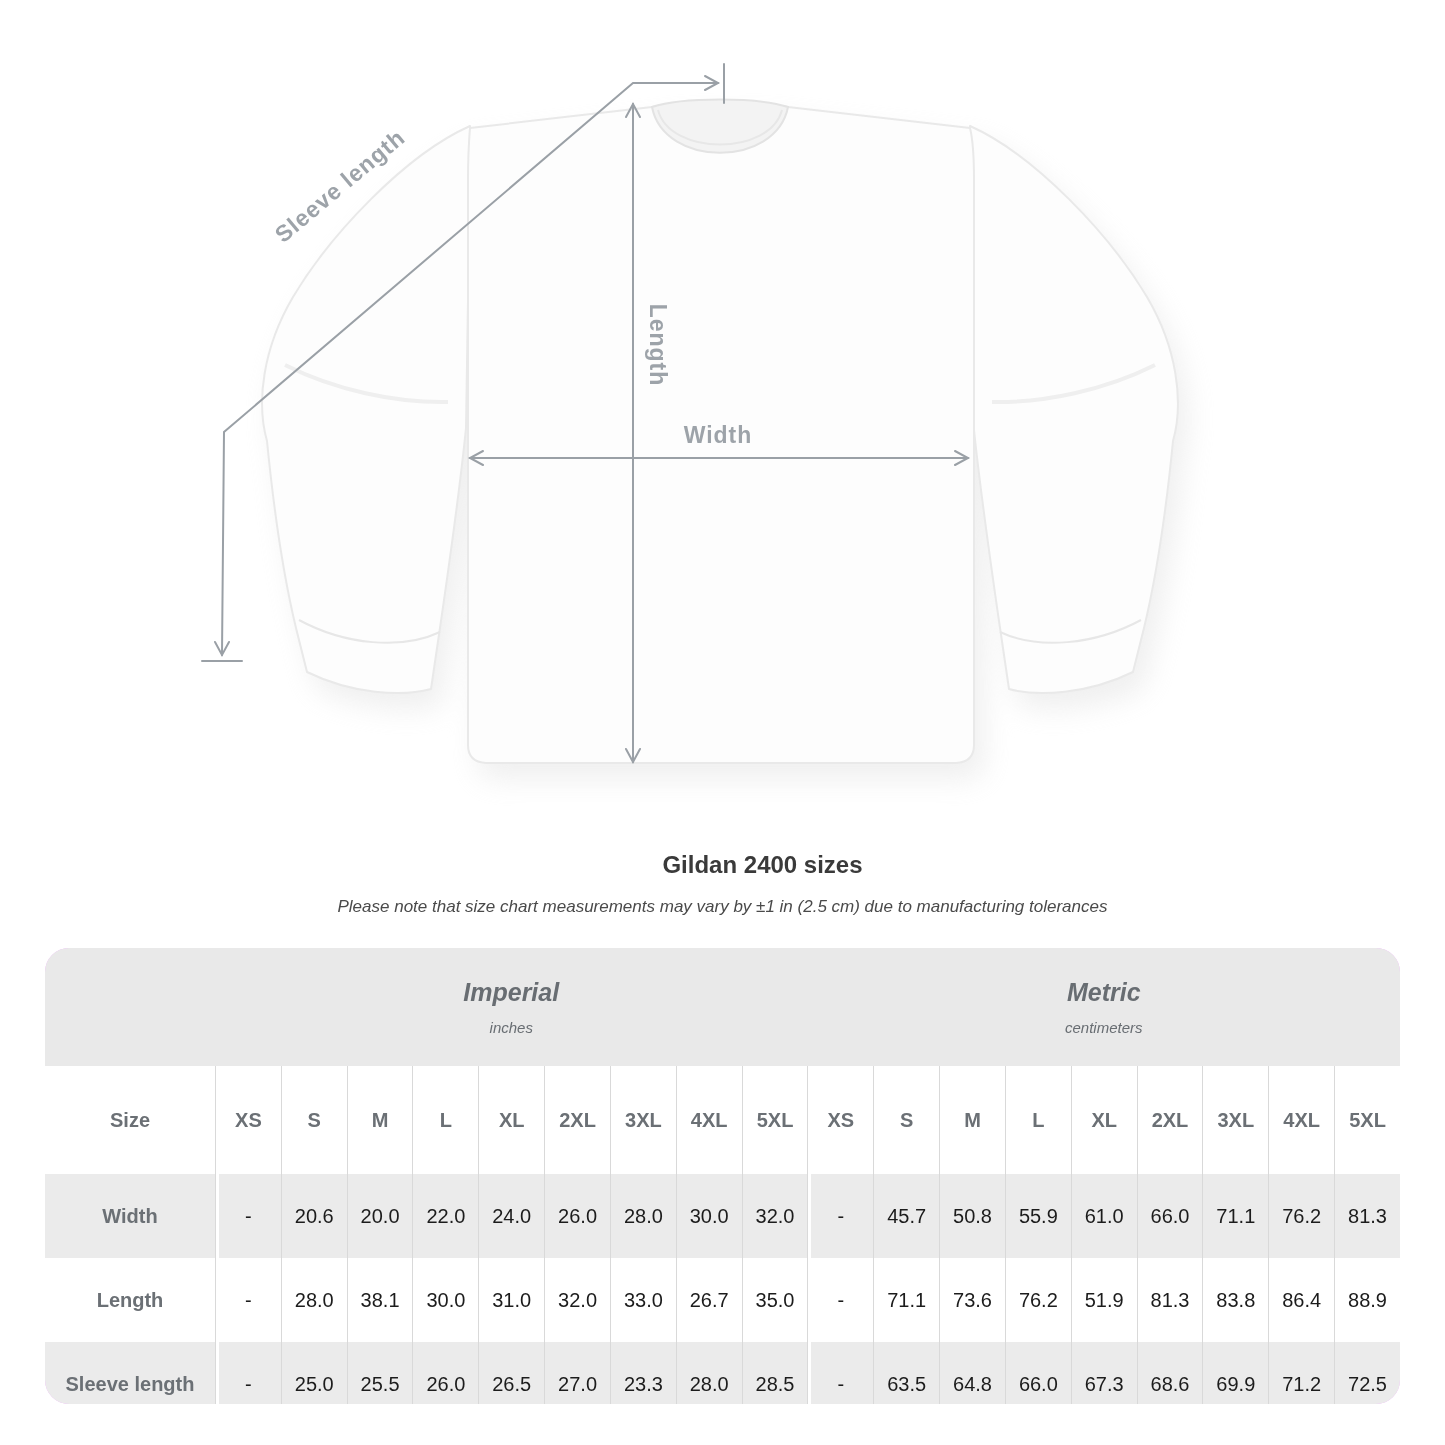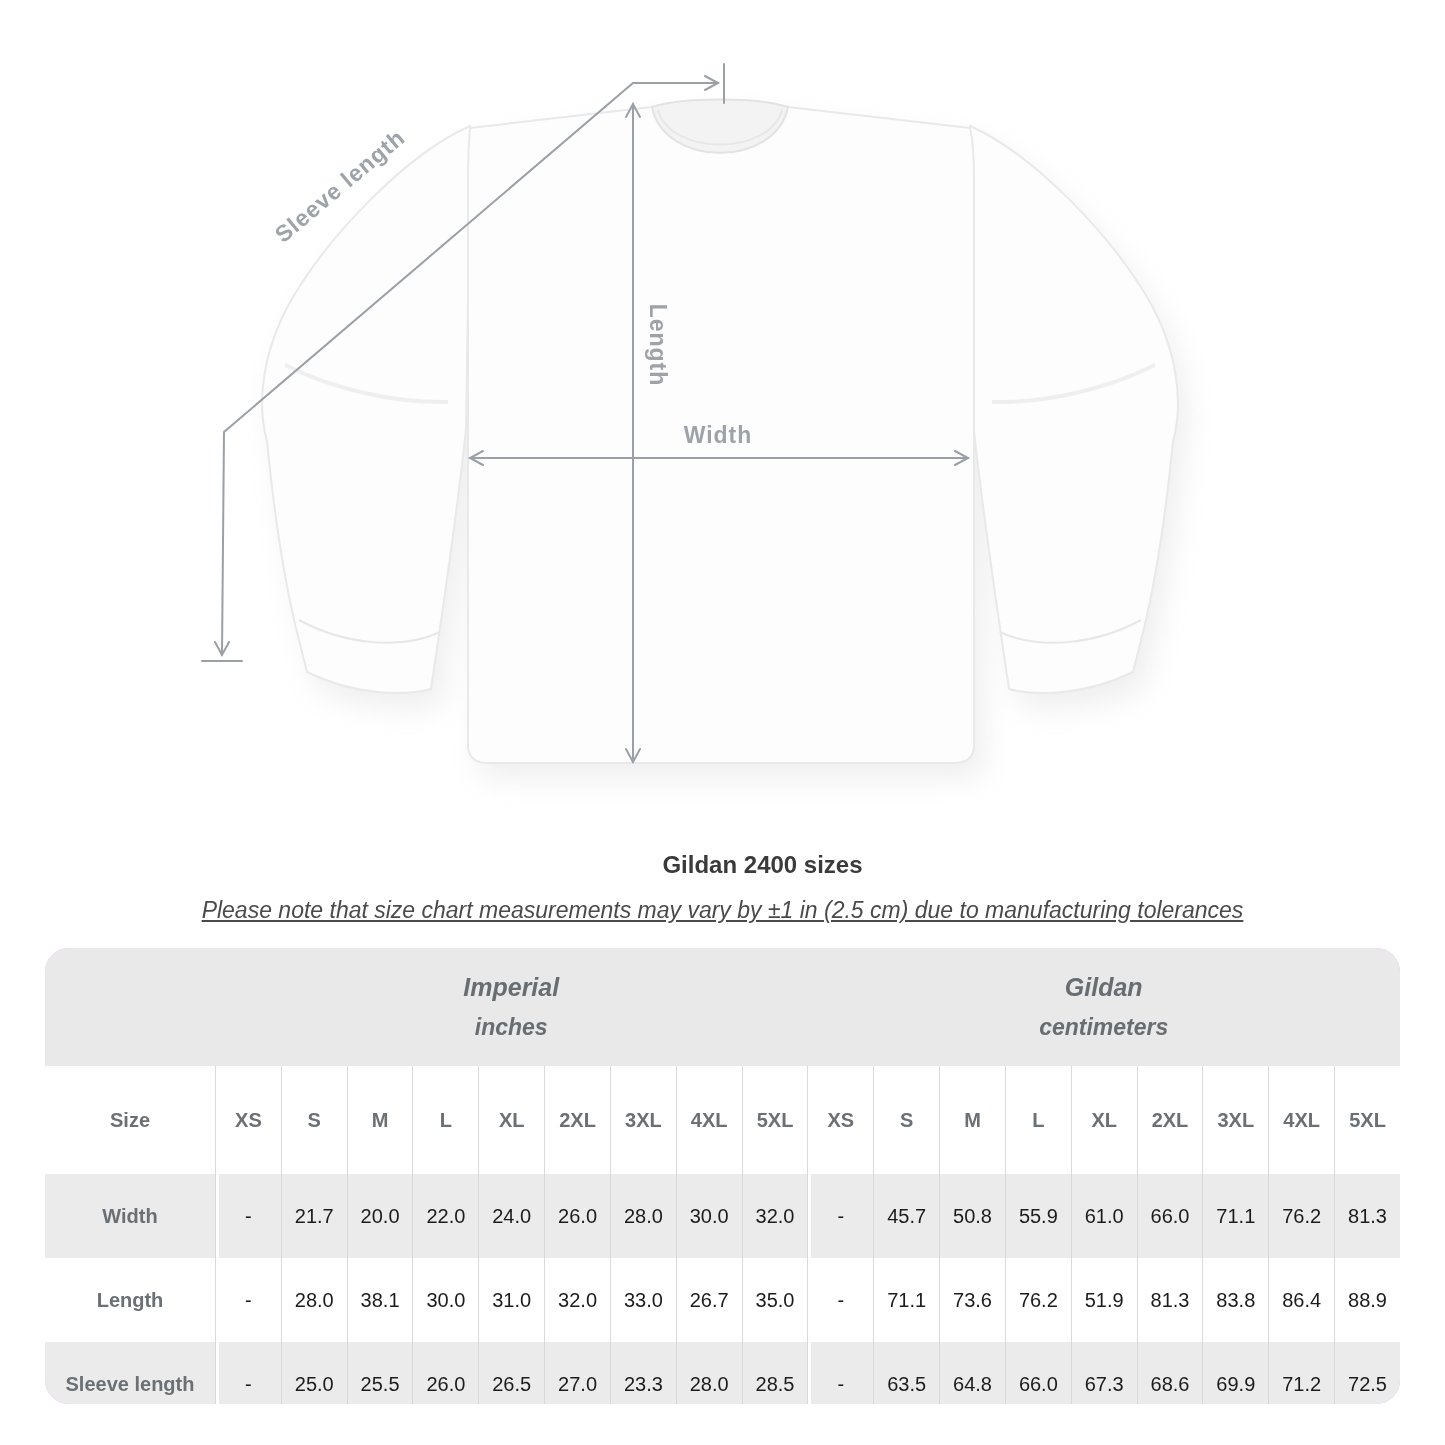--- a/index.html
+++ b/index.html
@@ -9,35 +9,35 @@
   }
   .stage{position:absolute;inset:0;}
   svg.diagram{position:absolute;top:0;left:0;}
   .m-label{font-weight:bold;font-size:23px;fill:#9da3a9;letter-spacing:1px;}
   .title{
     position:absolute;top:851px;left:0;width:100%;text-align:center;
     font-size:24px;font-weight:bold;color:#3a3a3a;margin-left:40px;
   }
   .subtitle{
     position:absolute;top:897px;left:0;width:100%;text-align:center;
-    font-size:23px;font-style:italic;color:#4a4a4a;text-decoration:underline;
+    font-size:17px;font-style:italic;color:#4a4a4a;
   }
   .table-wrap{
     position:absolute;top:948px;left:45px;width:1355px;height:456px;
     border-radius:24px;overflow:hidden;background:#f0abfc;
   }
   table.size-chart{width:100%;height:100%;border-collapse:separate;border-spacing:0;table-layout:fixed;}
   col.lab{width:170px;}
   tr.group-row{background:#e9e9e9;height:118px;}
   tr.size-row{background:#ffffff;height:108px;}
   tr.r-gray{background:#ebebeb;height:84px;}
   tr.r-white{background:#ffffff;height:84px;}
   th,td{padding:0;margin:0;text-align:center;vertical-align:middle;font-size:20px;}
   .g-name{font-size:25px;font-style:italic;font-weight:bold;color:#686d72;}
-  .g-unit{font-size:23px;font-style:italic;font-weight:bold;color:#686d72;margin-top:12px;}
+  .g-unit{font-size:15px;font-style:italic;font-weight:normal;color:#686d72;margin-top:12px;}
   .rl{font-weight:bold;color:#6b7075;}
   td.v{color:#1c1c1c;font-weight:normal;}
   .c{border-left:1px solid #d9d9d9;}
   .gs{box-shadow:inset 3px 0 0 #ffffff;}
 </style>
 </head>
 <body>
 
 <div class="stage">
 
@@ -121,21 +121,21 @@
           <col>
       </colgroup>
       <thead>
         <tr class="group-row">
           <th></th>
           <th colspan="9">
             <div class="g-name">Imperial</div>
             <div class="g-unit">inches</div>
           </th>
           <th colspan="9">
-            <div class="g-name">Gildan</div>
+            <div class="g-name">Metric</div>
             <div class="g-unit">centimeters</div>
           </th>
         </tr>
         <tr class="size-row">
           <th class="rl">Size</th>
           <th class="rl c gs">XS</th>
           <th class="rl c">S</th>
           <th class="rl c">M</th>
           <th class="rl c">L</th>
           <th class="rl c">XL</th>
@@ -151,21 +151,21 @@
           <th class="rl c">2XL</th>
           <th class="rl c">3XL</th>
           <th class="rl c">4XL</th>
           <th class="rl c">5XL</th>
         </tr>
       </thead>
       <tbody>
         <tr class="r-gray">
           <th class="rl">Width</th>
           <td class="v c gs">-</td>
-          <td class="v c">21.7</td>
+          <td class="v c">20.6</td>
           <td class="v c">20.0</td>
           <td class="v c">22.0</td>
           <td class="v c">24.0</td>
           <td class="v c">26.0</td>
           <td class="v c">28.0</td>
           <td class="v c">30.0</td>
           <td class="v c">32.0</td>
           <td class="v c gs">-</td>
           <td class="v c">45.7</td>
           <td class="v c">50.8</td>

